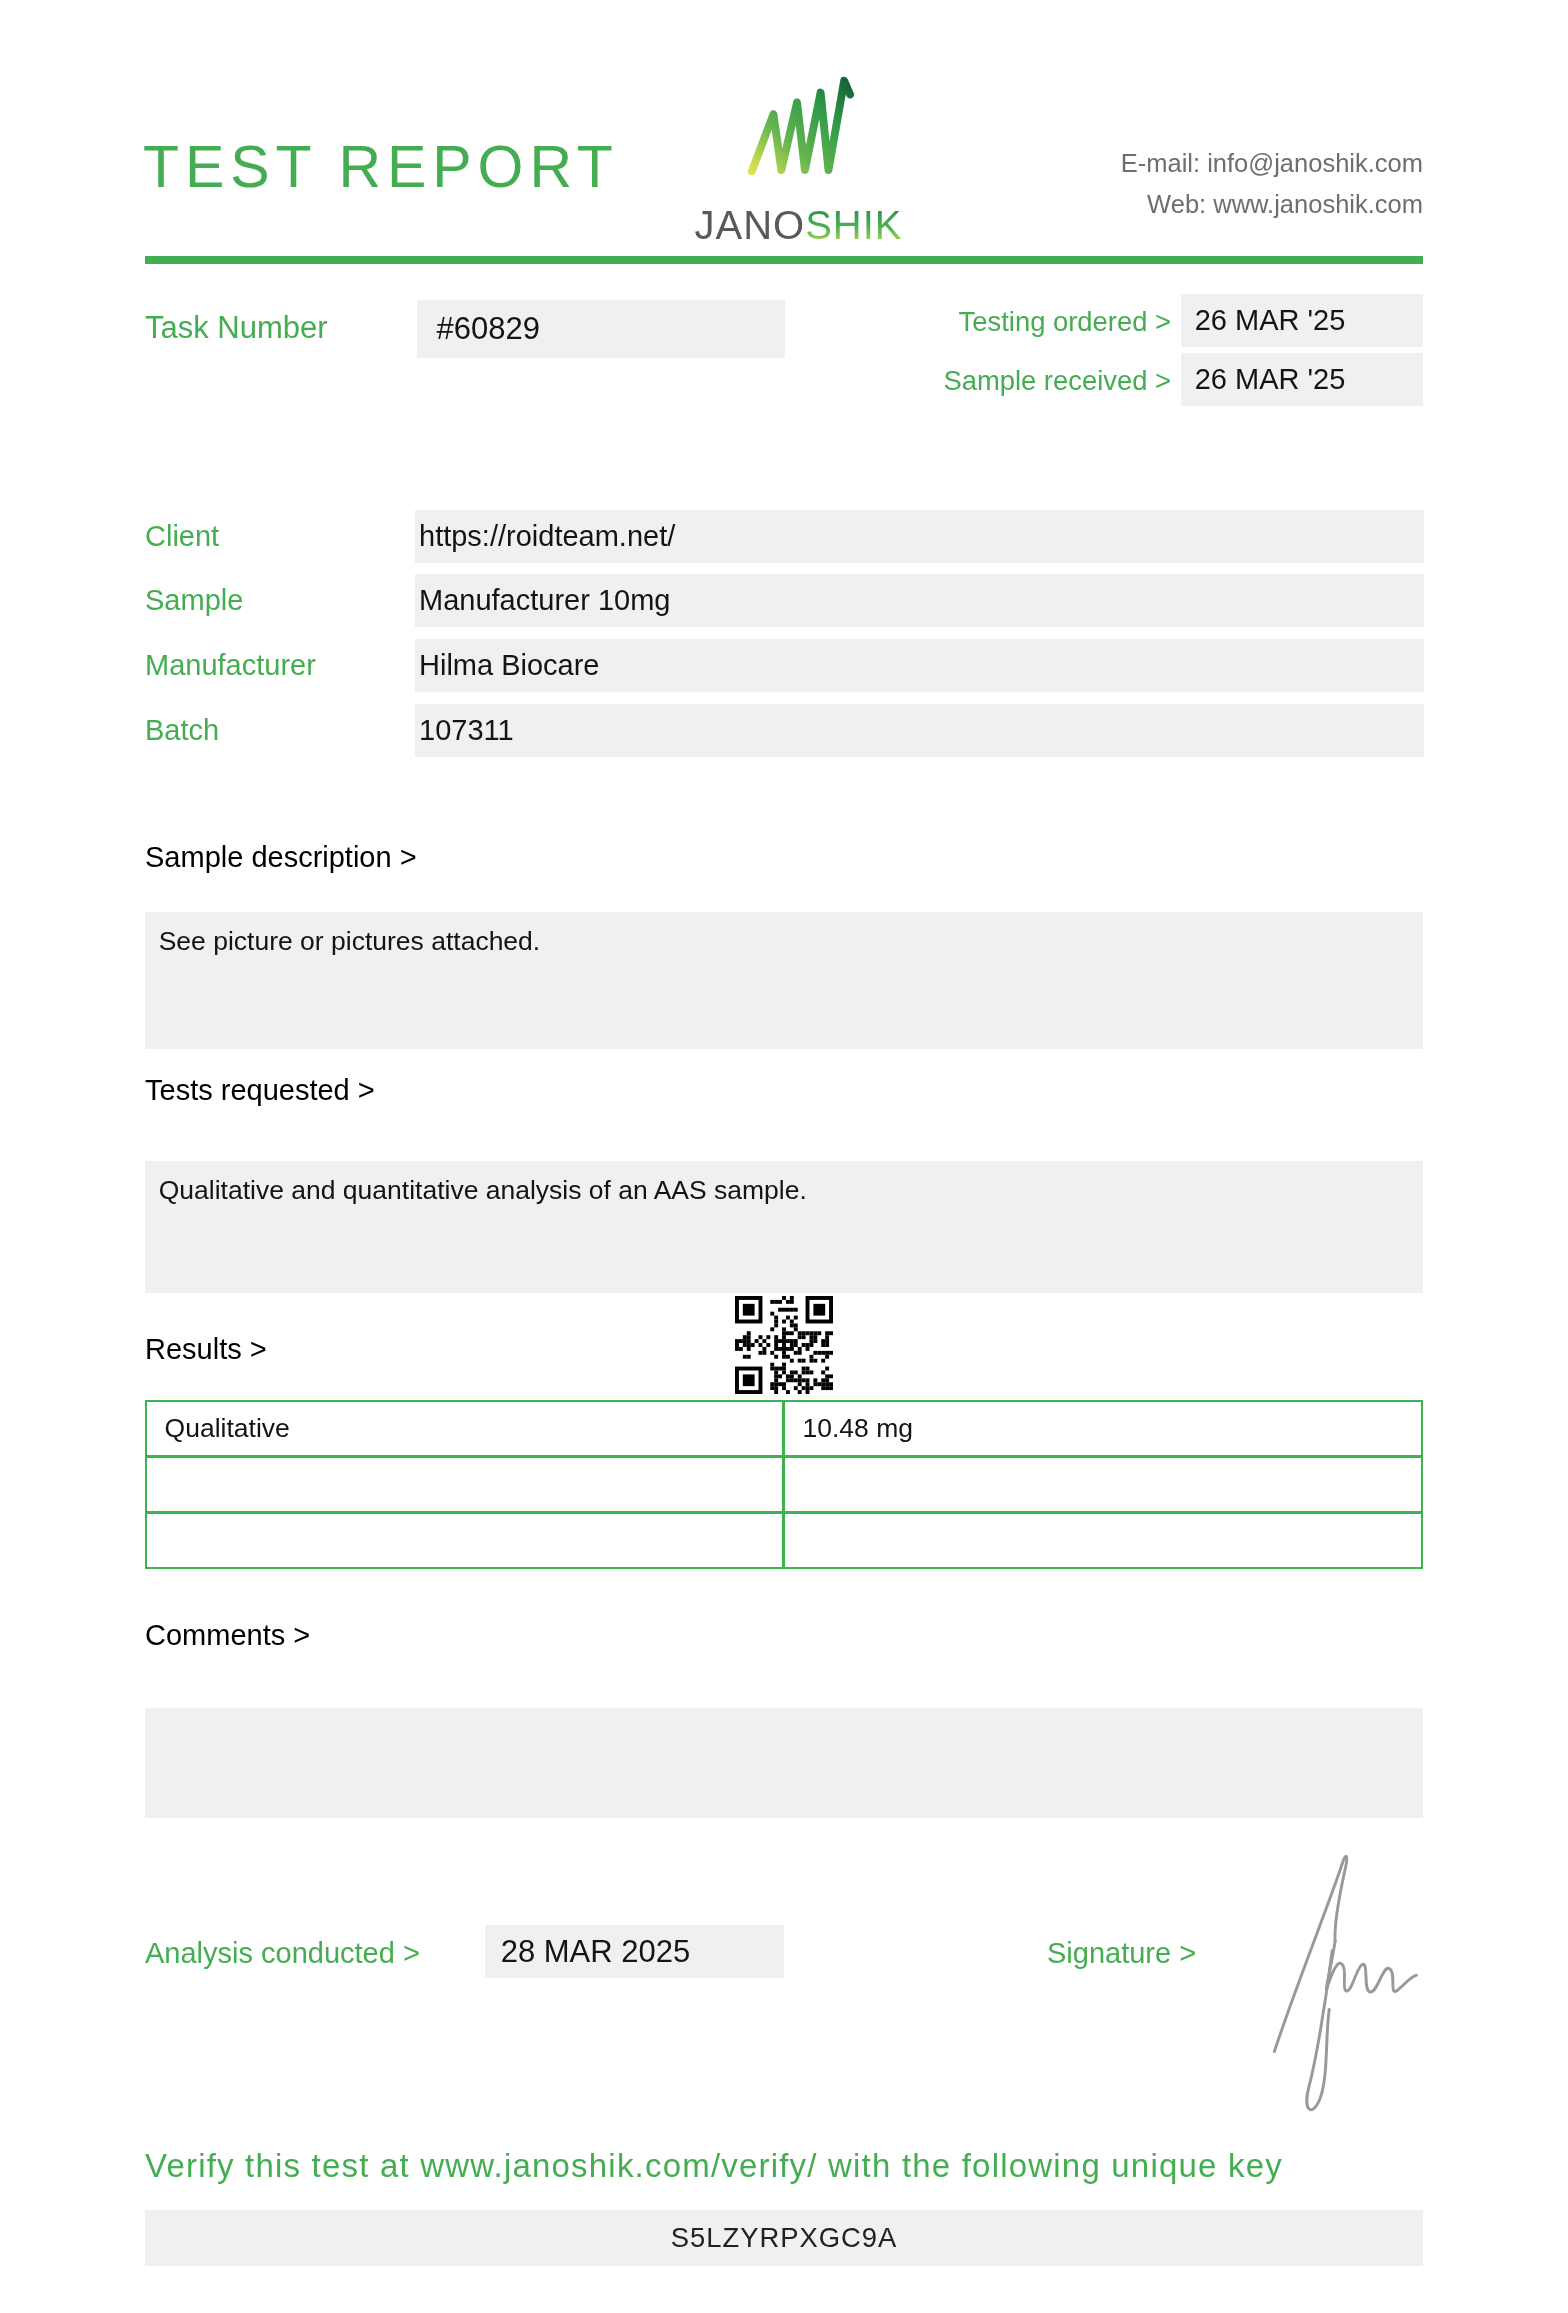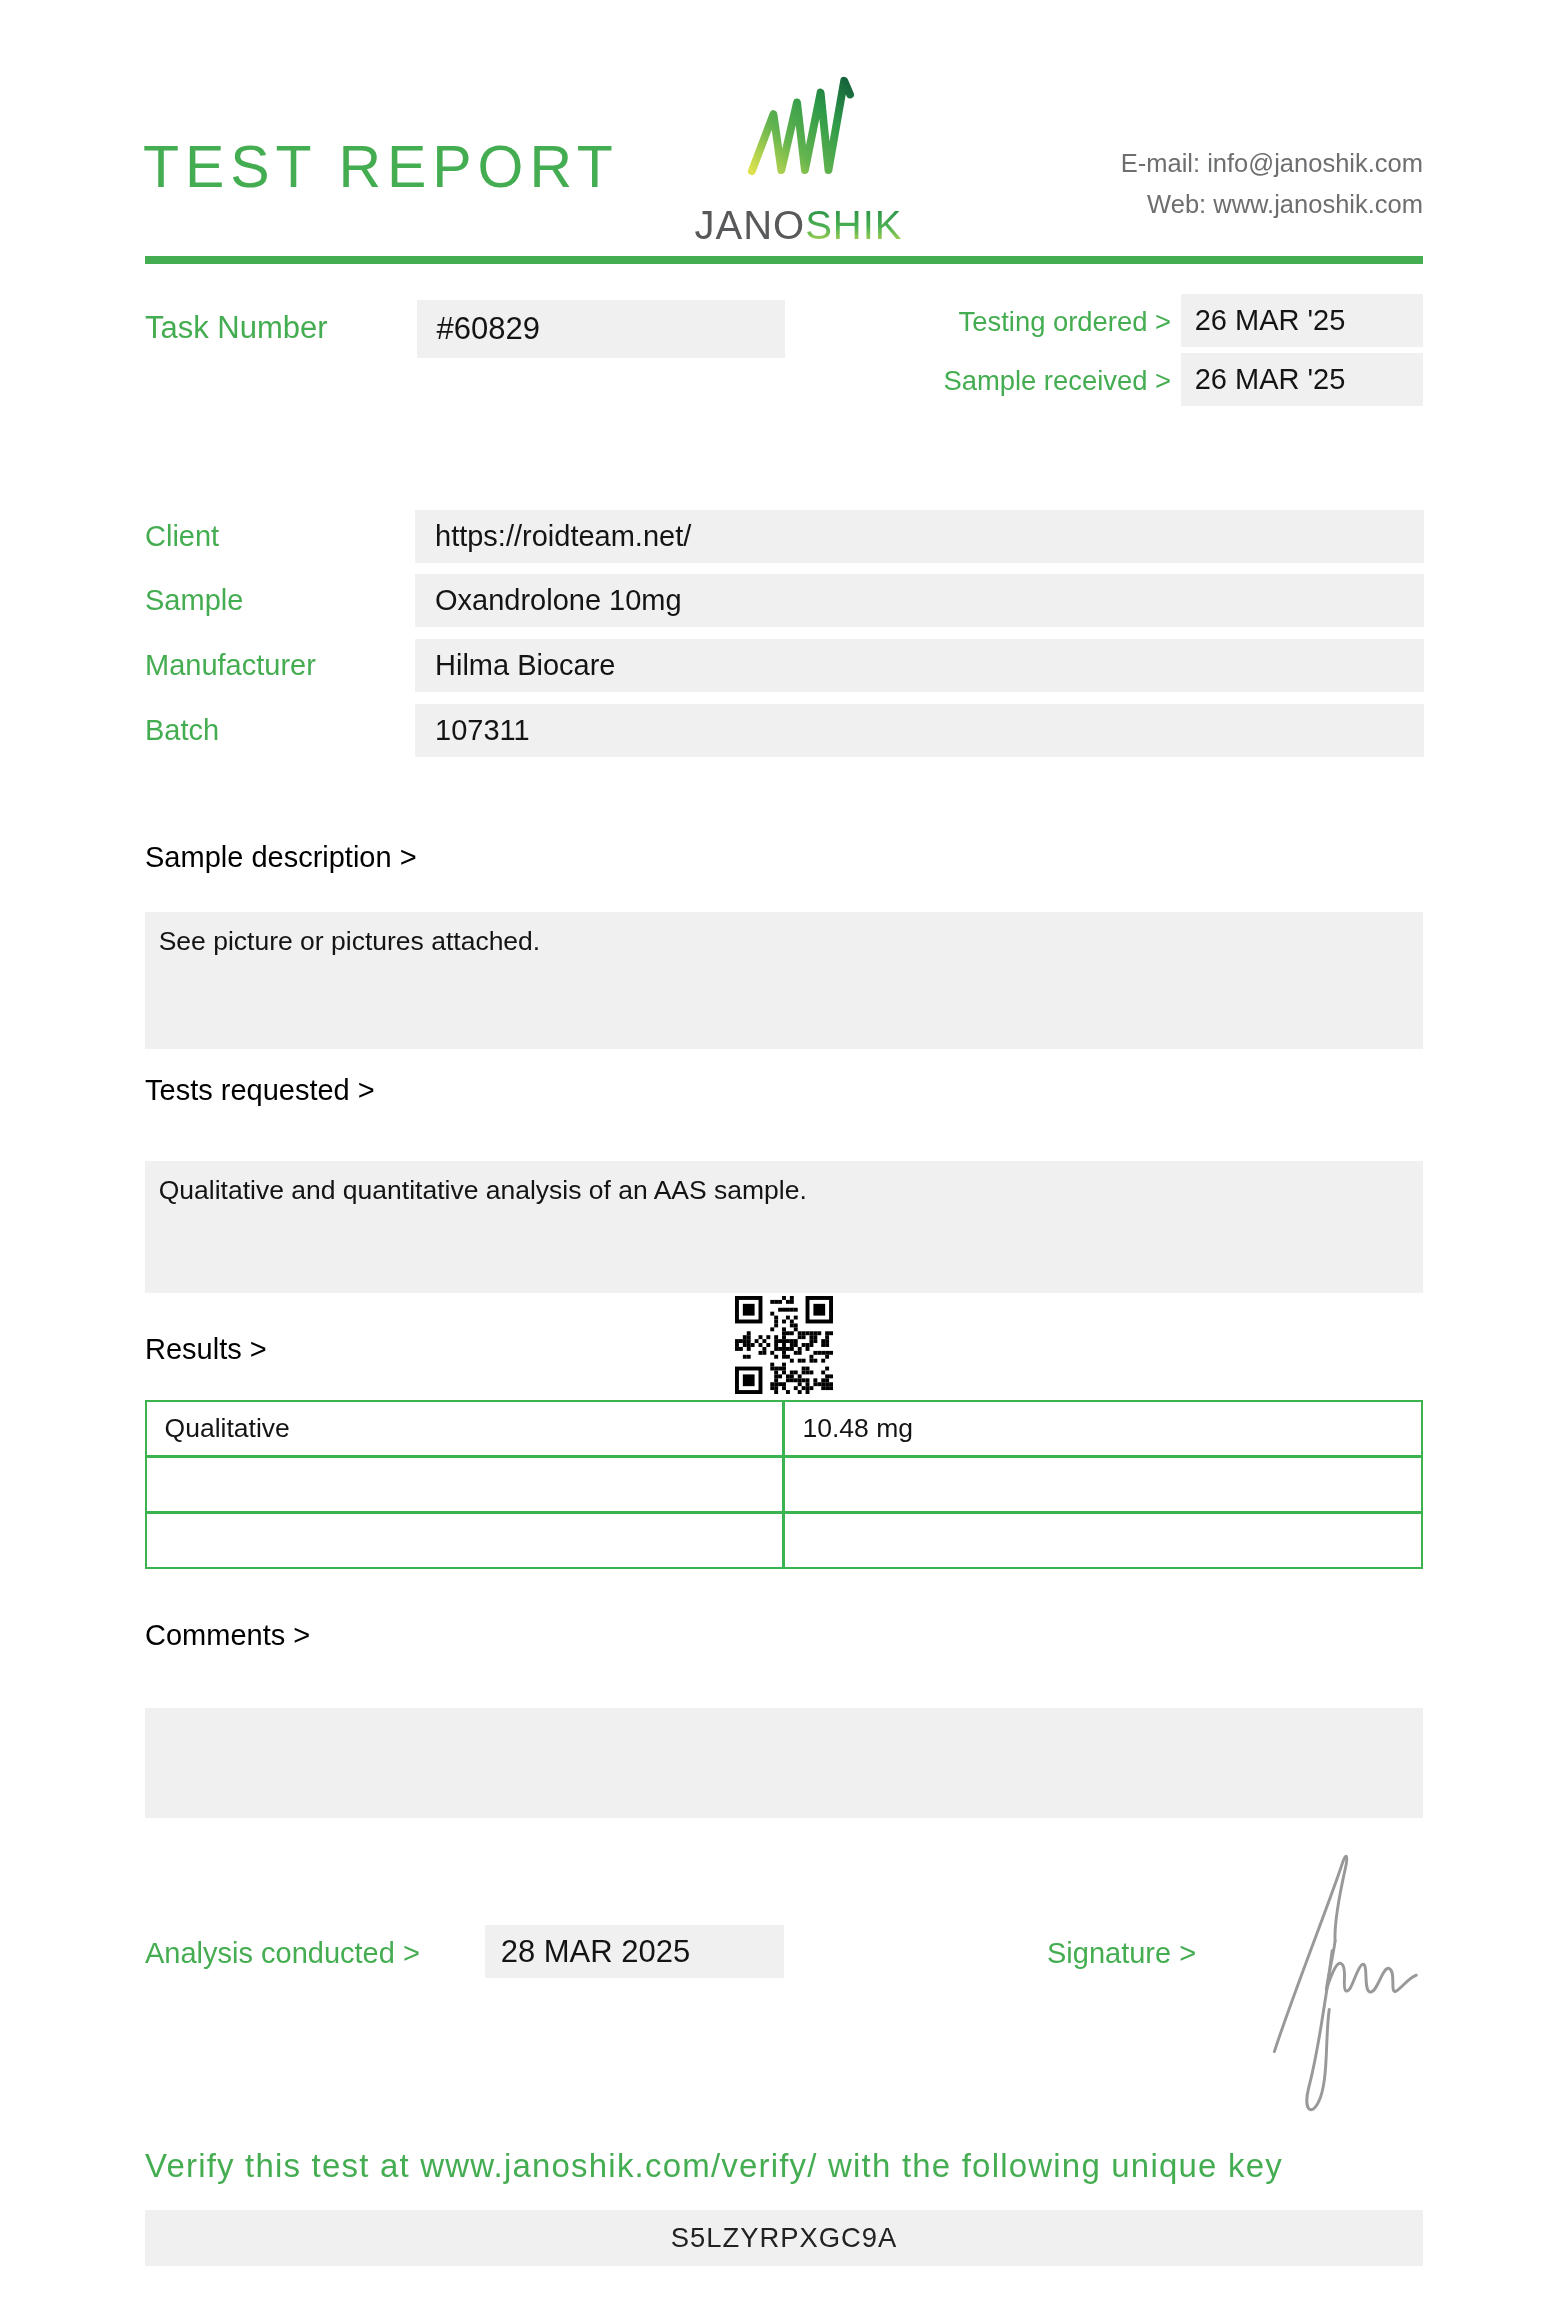--- a/index.html
+++ b/index.html
@@ -36,21 +36,21 @@
 
   .task-label{left:145px;top:310px;font-size:31px;}
   .task-box{left:417px;top:300px;width:368px;height:58px;padding-left:19.6px;font-size:31px;}
 
   .ord-label{right:397px;top:306px;text-align:right;}
   .ord-box{left:1181px;top:294px;width:242px;height:53px;padding-left:13.7px;}
   .rec-label{right:397px;top:365px;text-align:right;}
   .rec-box{left:1181px;top:353px;width:242px;height:53px;padding-left:13.7px;}
 
   .info-label{left:145px;height:53px;display:flex;align-items:center;}
-  .info-box{left:415px;width:1009px;height:53px;padding-left:20px;}
+  .info-box{left:415px;width:1009px;height:53px;padding-left:4px;}
 
   .section-head{left:145px;font-size:29px;}
   .section-box{left:145px;width:1278px;background:var(--boxGray);color:var(--dark);
       font-size:26.5px;padding:13.7px 13.7px;}
 
   .qr{left:735px;top:1296px;width:98px;height:98px;}
 
   .rtable{left:145px;top:1400px;width:1278px;height:169px;
       background:var(--tableGreen);
       display:grid;grid-template-columns:635px 1fr;grid-template-rows:1fr 1fr 1fr;
@@ -105,21 +105,21 @@
 
   <div class="abs glabel-sm ord-label">Testing ordered  &gt;</div>
   <div class="abs vbox ord-box">26 MAR '25</div>
   <div class="abs glabel-sm rec-label">Sample received &gt;</div>
   <div class="abs vbox rec-box">26 MAR '25</div>
 
   <div class="abs glabel info-label" style="top:510px">Client</div>
   <div class="abs vbox info-box" style="top:510px">https://roidteam.net/</div>
 
   <div class="abs glabel info-label" style="top:574px">Sample</div>
-  <div class="abs vbox info-box" style="top:574px">Oxandrolone 10mg</div>
+  <div class="abs vbox info-box" style="top:574px">Manufacturer 10mg</div>
 
   <div class="abs glabel info-label" style="top:639px">Manufacturer</div>
   <div class="abs vbox info-box" style="top:639px">Hilma Biocare</div>
 
   <div class="abs glabel info-label" style="top:704px">Batch</div>
   <div class="abs vbox info-box" style="top:704px">107311</div>
 
   <div class="abs section-head" style="top:841px">Sample description &gt;</div>
   <div class="abs section-box" style="top:912px;height:137px">
     <span>See picture or pictures attached.</span>

